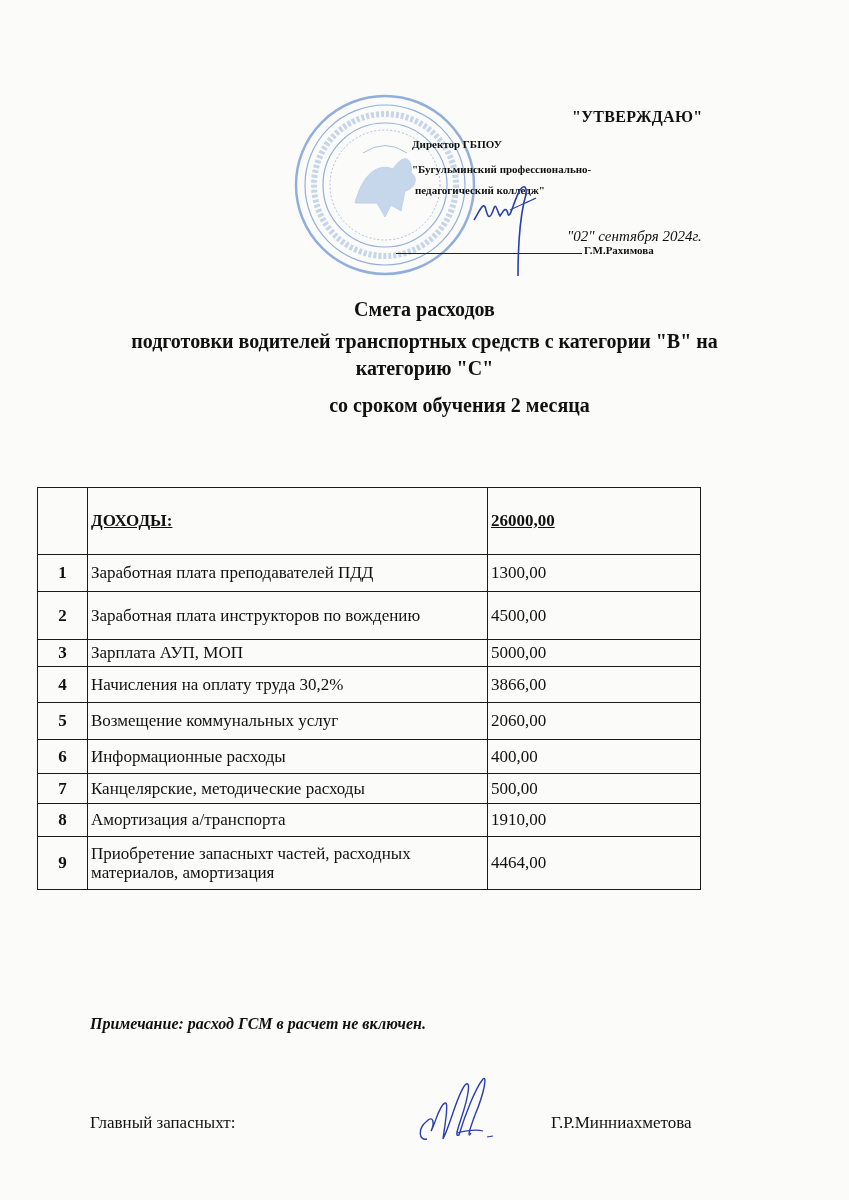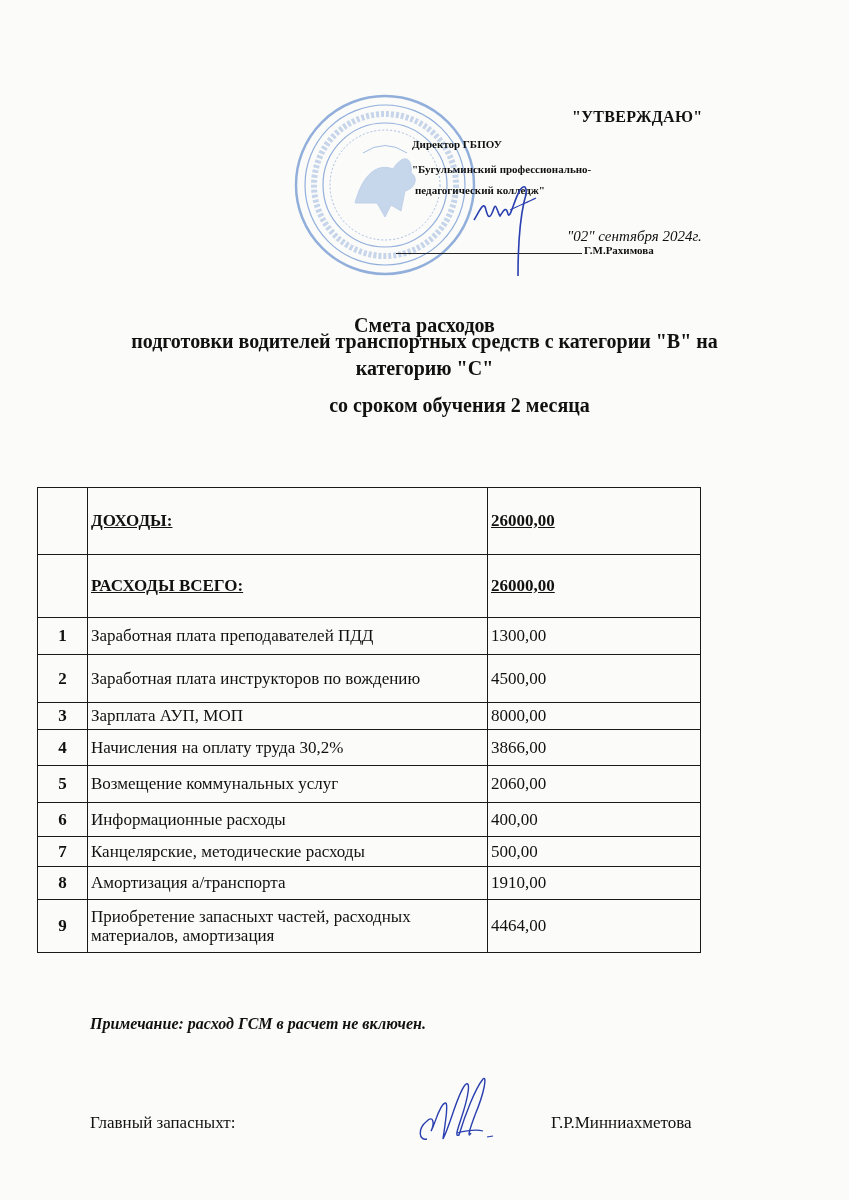--- a/index.html
+++ b/index.html
@@ -14,21 +14,21 @@
   .approve-line { font-size:11px; line-height:19px; white-space:nowrap;font-weight:bold; }
   .l1 { left:412px; top:135px; }
   .l2 { left:412px; top:160px; }
   .l3 { left:415px; top:181px; }
   .l4 { left:396px; top:203px;margin-top:36px; }
   .sign-blank { display:inline-block; width:186px; border-bottom:1px solid #222; height:14px; vertical-align:baseline; margin-right:2px; }
   .date { left:567px; top:228px; font-size:15px; font-style:italic; }
   .stamp { left:293px; top:93px; width:184px; height:184px; }
   .sig1 { left:470px; top:180px; width:80px; height:100px; }
   .title { left:0; width:849px; text-align:center; font-weight:bold; font-size:20px; line-height:26px; }
-  .t1 { top:312px; }
+  .t1 { top:296px; }
   .t2 { top:328px; }
   .t3 { top:355px; }
   .t4 { top:392px;padding-left:35px; }
 
   table.estimate {
     position:absolute; left:37px; top:487px; width:664px;
     border-collapse:collapse; font-size:17px;
   }
   table.estimate td { border:1.5px solid #1a1a1a; padding:0 3px; vertical-align:middle; }
   td.num { width:43px; text-align:center; font-weight:bold; }
@@ -73,39 +73,34 @@
 <div class="abs title t3">категорию "С"</div>
 <div class="abs title t4">со сроком обучения 2 месяца</div>
 
 <table class="estimate">
   <tbody>
       <tr class="hdr" style="height:67px">
     <td class="num"></td>
     <td class="name"><span class="u">ДОХОДЫ:</span></td>
     <td class="val"><span class="u">26000,00</span></td>
   </tr>
-  <tr class="hdr" style="height:63px">
-    <td class="num"></td>
-    <td class="name"><span class="u">РАСХОДЫ ВСЕГО:</span></td>
-    <td class="val"><span class="u">26000,00</span></td>
-  </tr>
   <tr style="height:37px">
     <td class="num">1</td>
     <td class="name">Заработная плата преподавателей ПДД</td>
     <td class="val">1300,00</td>
   </tr>
   <tr style="height:48px">
     <td class="num">2</td>
     <td class="name">Заработная плата инструкторов по вождению</td>
     <td class="val">4500,00</td>
   </tr>
   <tr style="height:27px">
     <td class="num">3</td>
     <td class="name">Зарплата АУП, МОП</td>
-    <td class="val">8000,00</td>
+    <td class="val">5000,00</td>
   </tr>
   <tr style="height:36px">
     <td class="num">4</td>
     <td class="name">Начисления на оплату труда 30,2%</td>
     <td class="val">3866,00</td>
   </tr>
   <tr style="height:37px">
     <td class="num">5</td>
     <td class="name">Возмещение коммунальных услуг</td>
     <td class="val">2060,00</td>

